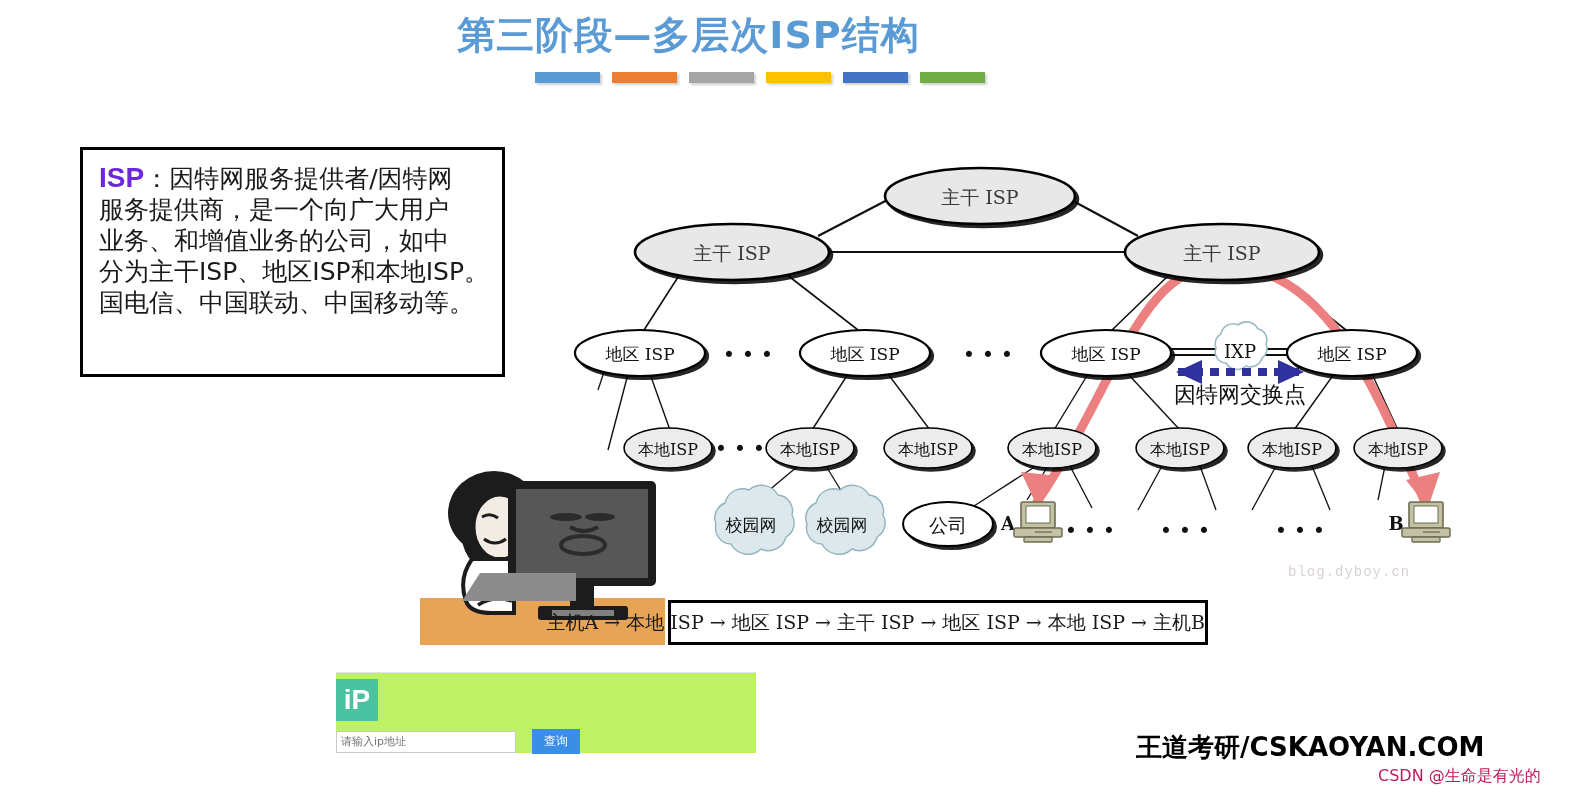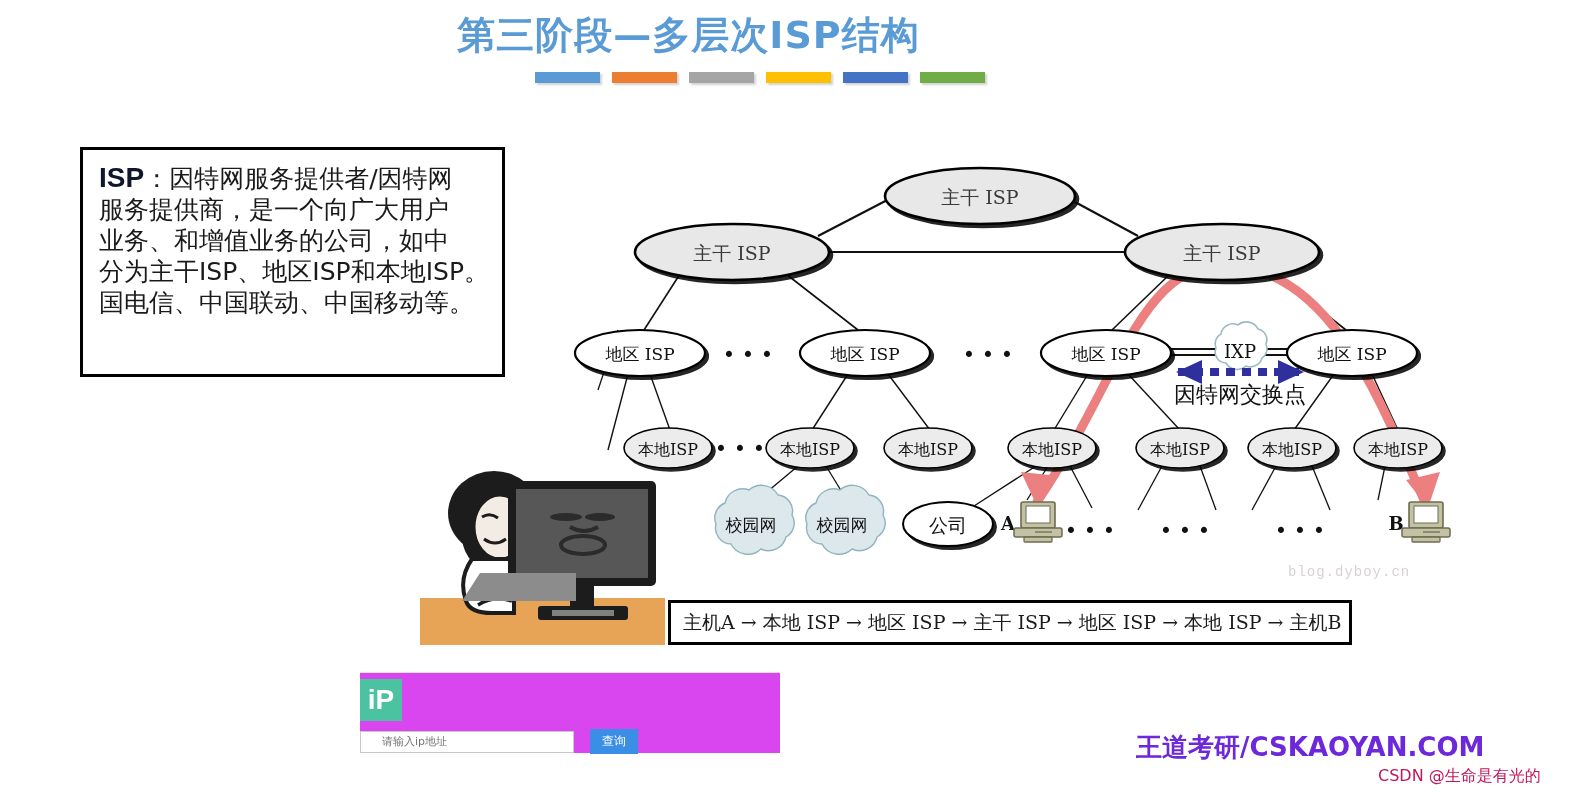--- a/index.html
+++ b/index.html
@@ -59,21 +59,21 @@
     padding: 12px 16px 8px 16px;
   }
   #isp-box .line {
     font-size: 25px;
     line-height: 31px;
     color: #1a1a1a;
     font-family: "DejaVu Sans", "Liberation Sans", sans-serif;
     white-space: nowrap;
   }
   #isp-box .kw {
-    color: #0f172a;
+    color: #6d28d9;
     font-weight: bold;
     font-size: 28px;
     font-family: "Liberation Sans", sans-serif;
   }
 
   
   #diagram {
     position: absolute;
     left: 540px; top: 150px;
     width: 1051px;
@@ -85,45 +85,45 @@
     position: absolute;
     left: 420px; top: 455px;
     width: 245px;
     height: 190px;
   }
 
   
   #path-box {
     position: absolute;
     left: 668px; top: 600px;
-    width: 684px;
+    width: 540px;
     height: 45px;
     border: 3px solid #000;
     background: #fff;
     box-sizing: border-box;
     display: flex;
     align-items: center;
     padding-left: 12px;
+    justify-content: flex-end;
   }
   #path-box .txt {
     font-size: 19px;
     color: #1a1a1a;
     white-space: nowrap;
     font-family: "DejaVu Serif", "Liberation Serif", serif;
   }
 
   
   #ip-widget {
     position: absolute;
     left: 336px; top: 672px;
     width: 420px;
     height: 80px;
-    background: #d946ef;
+    background: #bef264;
     border-top: 1px solid #e3e3e3;
-    margin-left: 24px;
   }
   #ip-widget .row1 {
     display: flex;
     align-items: flex-start;
     padding-top: 6px;
   }
   #ip-logo {
     width: 42px; height: 42px;
     background: #4cc3a0;
     color: #fff;
@@ -147,42 +147,42 @@
     display: flex;
     align-items: center;
   }
   #ip-input {
     width: 170px;
     height: 18px;
     border: 1px solid #c9c9c9;
     background: #fff;
     font-size: 11px;
     color: #999;
-    padding: 1px 21px;
+    padding: 1px 4px;
     box-sizing: content-box;
     font-family: "DejaVu Sans", "Liberation Sans", sans-serif;
   }
   #ip-query-btn {
     margin-left: 16px;
     background: #3a8ee6;
     color: #fff;
     border: none;
     font-size: 12px;
     padding: 4px 12px;
     cursor: pointer;
     font-family: "DejaVu Sans", "Liberation Sans", sans-serif;
   }
 
   
   #brand {
     position: absolute;
     left: 1136px; top: 730px;
     font-size: 26px;
     font-weight: bold;
-    color: #6d28d9;
+    color: #000000;
     font-family: "DejaVu Sans", "Liberation Sans", sans-serif;
     letter-spacing: 0px;
   }
   #csdn-watermark {
     position: absolute;
     left: 1378px; top: 766px;
     font-size: 16px;
     color: #be185d;
     font-family: "DejaVu Sans", "Liberation Sans", sans-serif;
   }

